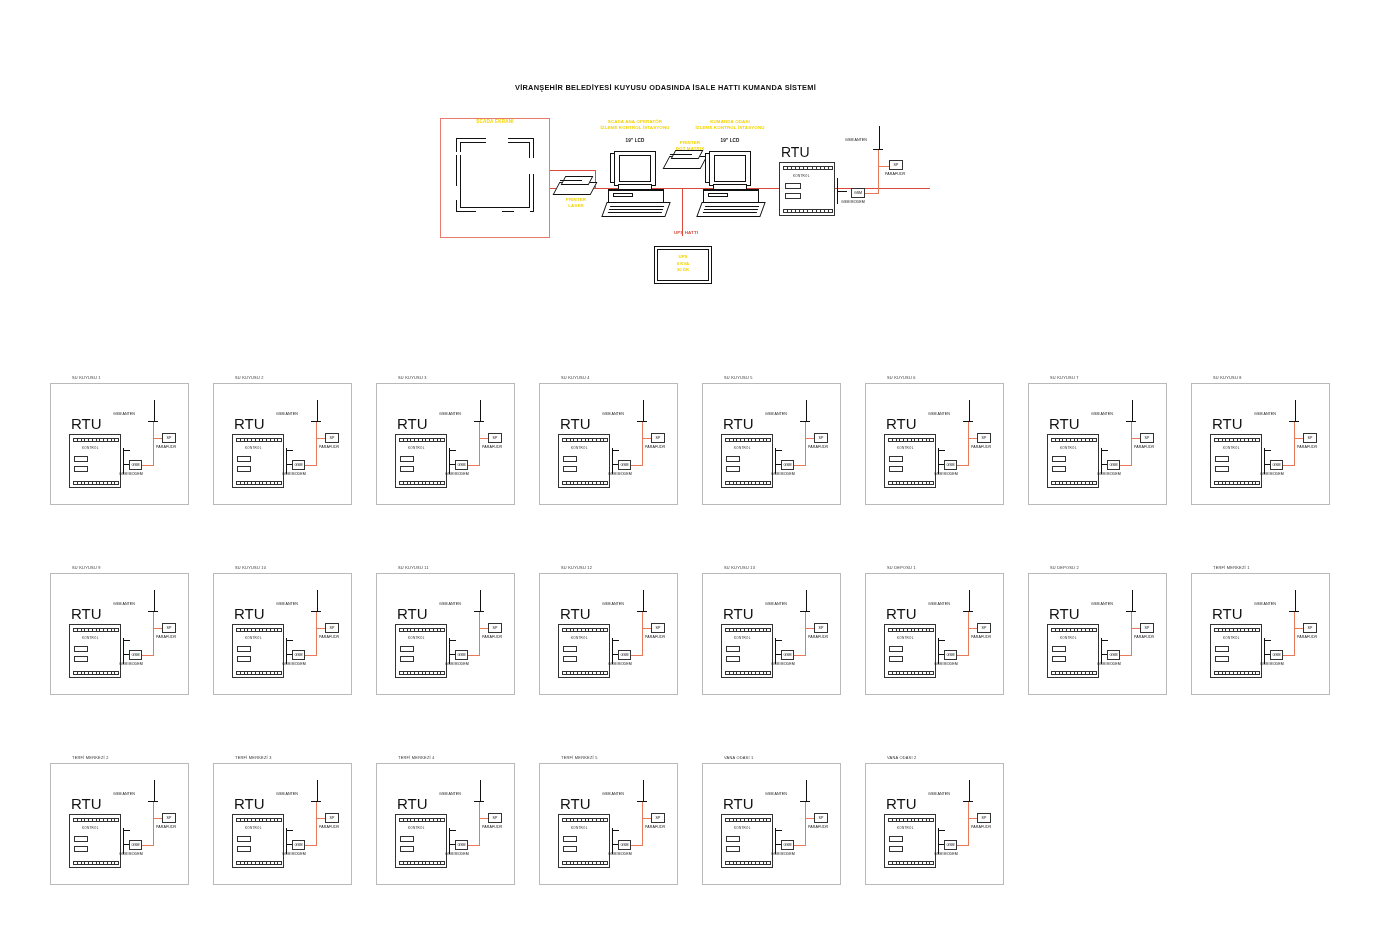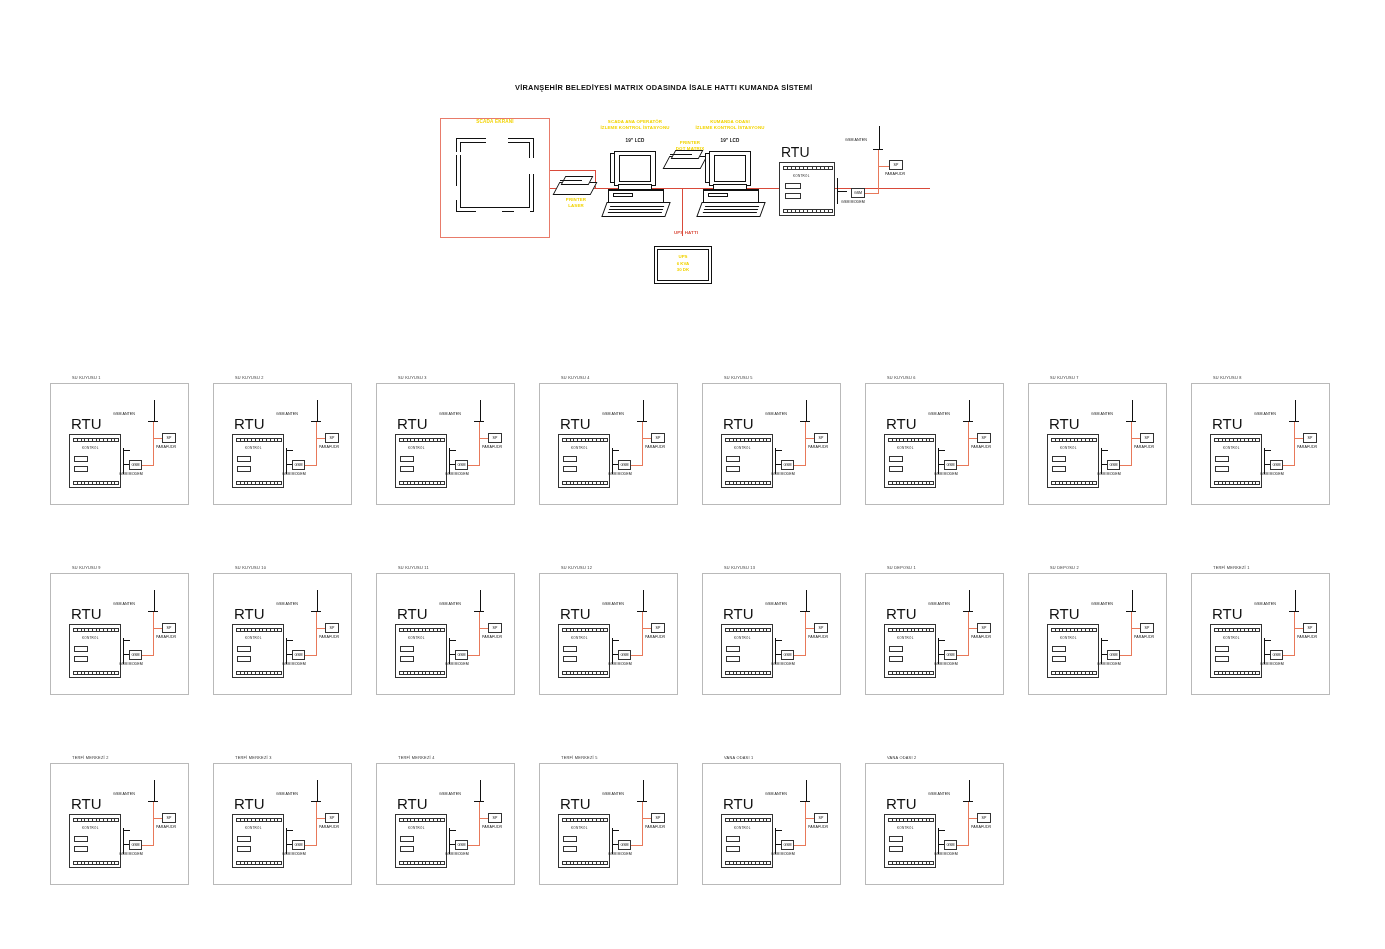--- a/index.html
+++ b/index.html
@@ -106,21 +106,21 @@
 
   
   .cell{position:absolute;box-sizing:border-box;border:1px solid #b9b9b9;background:#fff;}
   .cell-title{position:absolute;font-size:3.9px;color:#333;white-space:nowrap;letter-spacing:.25px;}
 </style>
 </head>
 <body>
 
 <div class="page">
 
-  <div class="title">VİRANŞEHİR BELEDİYESİ MATRIX ODASINDA İSALE HATTI KUMANDA SİSTEMİ</div>
+  <div class="title">VİRANŞEHİR BELEDİYESİ KUYUSU ODASINDA İSALE HATTI KUMANDA SİSTEMİ</div>
 
   <div class="topblock">
 
     <div class="scada-frame"></div>
     <div class="scada-label">SCADA EKRANI</div>
     <div class="scada-screen">
       <div class="s1"></div>
       <div class="s2"></div>
       <div class="nick" style="left:-2px;top:14px;width:8px;height:3px;"></div>
       <div class="nick" style="left:30px;top:-2px;width:22px;height:7px;"></div>

